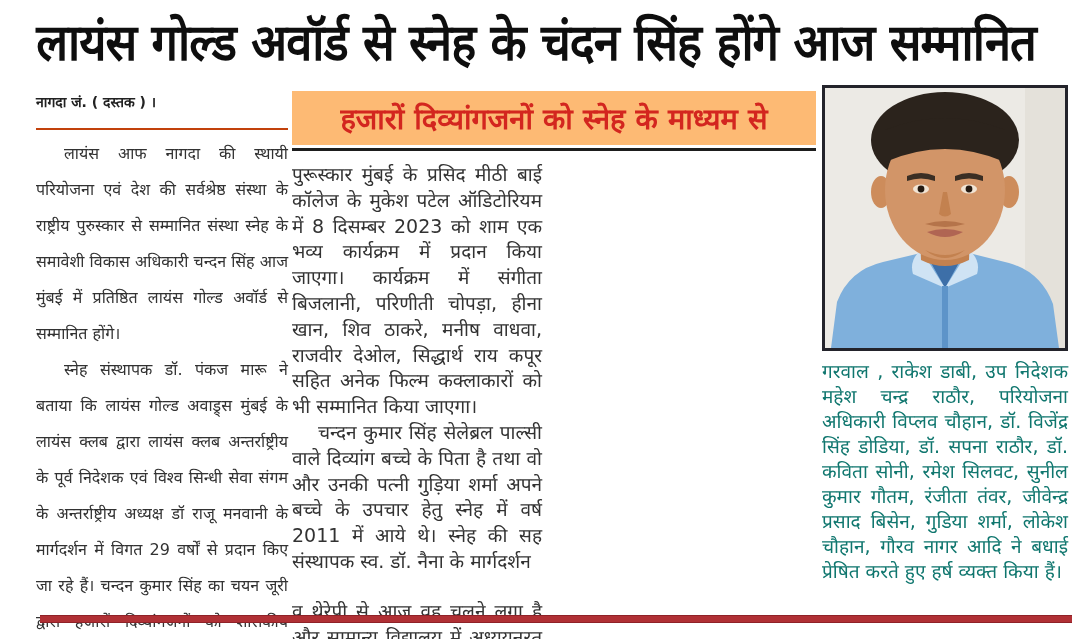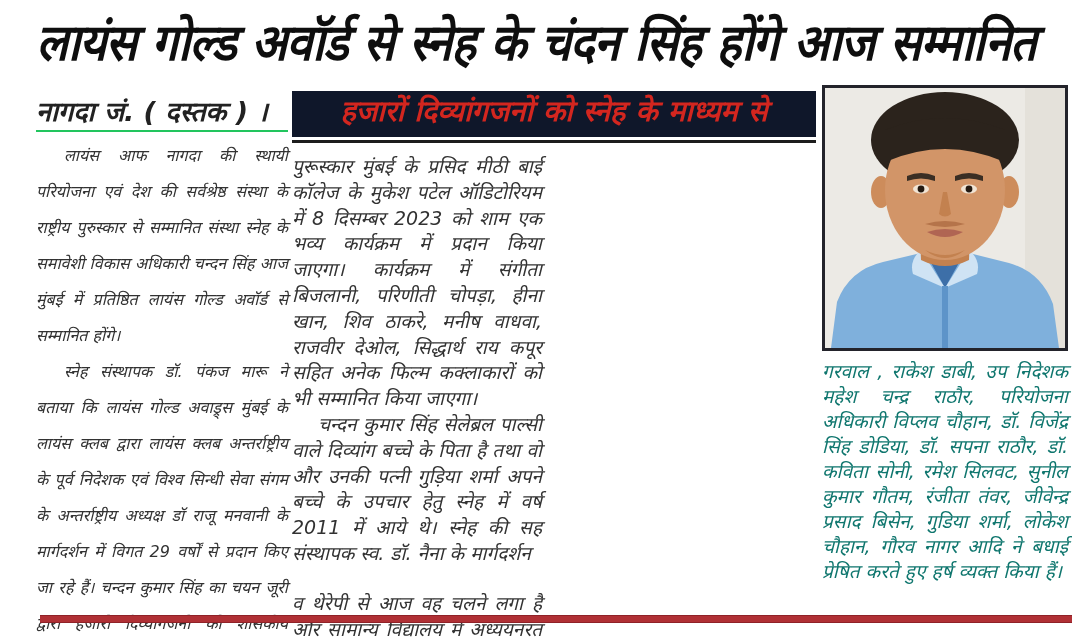--- a/index.html
+++ b/index.html
@@ -3,55 +3,54 @@
 <meta charset="utf-8">
 <style>
   html,body{margin:0;padding:0;background:#ffffff;}
   .page{
     position:relative;
     width:1072px;height:639px;
     background:#ffffff;
     font-family:"DejaVu Sans",sans-serif;
     overflow:hidden;
     color:#2e2e2e;
-    font-style:italic;
   }
   
   .headline{
     position:absolute;top:4px;left:0;width:1072px;
     text-align:center;
     font-size:47px;font-weight:bold;
     color:#0e0e0e;
     letter-spacing:-1px;
     line-height:72px;
     transform:scaleY(1.08);
     transform-origin:top center;
     white-space:nowrap;
   }
   
   .col1{position:absolute;left:36px;top:92px;width:252px;}
   .dateline{
-    font-size:27px;font-weight:600;color:#222;
-    padding-bottom:1px;margin-bottom:6px;
-    border-bottom:2px solid #22c55e;
+    font-size:14px;font-weight:600;color:#222;
+    padding-bottom:17px;margin-bottom:6px;
+    border-bottom:2px solid #c2410c;
   }
   .col1 p{
     margin:0;font-size:16px;line-height:36px;
     text-align:justify;text-indent:28px;color:#323232;
   }
   
   .middle{position:absolute;left:292px;top:91px;width:524px;}
   .subheadline{
-    background:#0f172a;
+    background:#fdba74;
     color:#d3261f;
     text-align:center;
     font-weight:bold;
     font-size:29px;
     line-height:40px;
-    padding:0 2px 6px 2px;
+    padding:8px 2px 6px 2px;
   }
   .sub-rule{height:3px;background:#1d1d1d;margin-top:3px;}
   .middle-cols{display:flex;gap:24px;margin-top:11px;flex-direction:column;}
   .mcol{width:250px;}
   .mcol p{
     margin:0;font-size:19px;line-height:25.8px;
     text-align:justify;color:#323232;
   }
   .mcol p.indent{text-indent:26px;}
   

